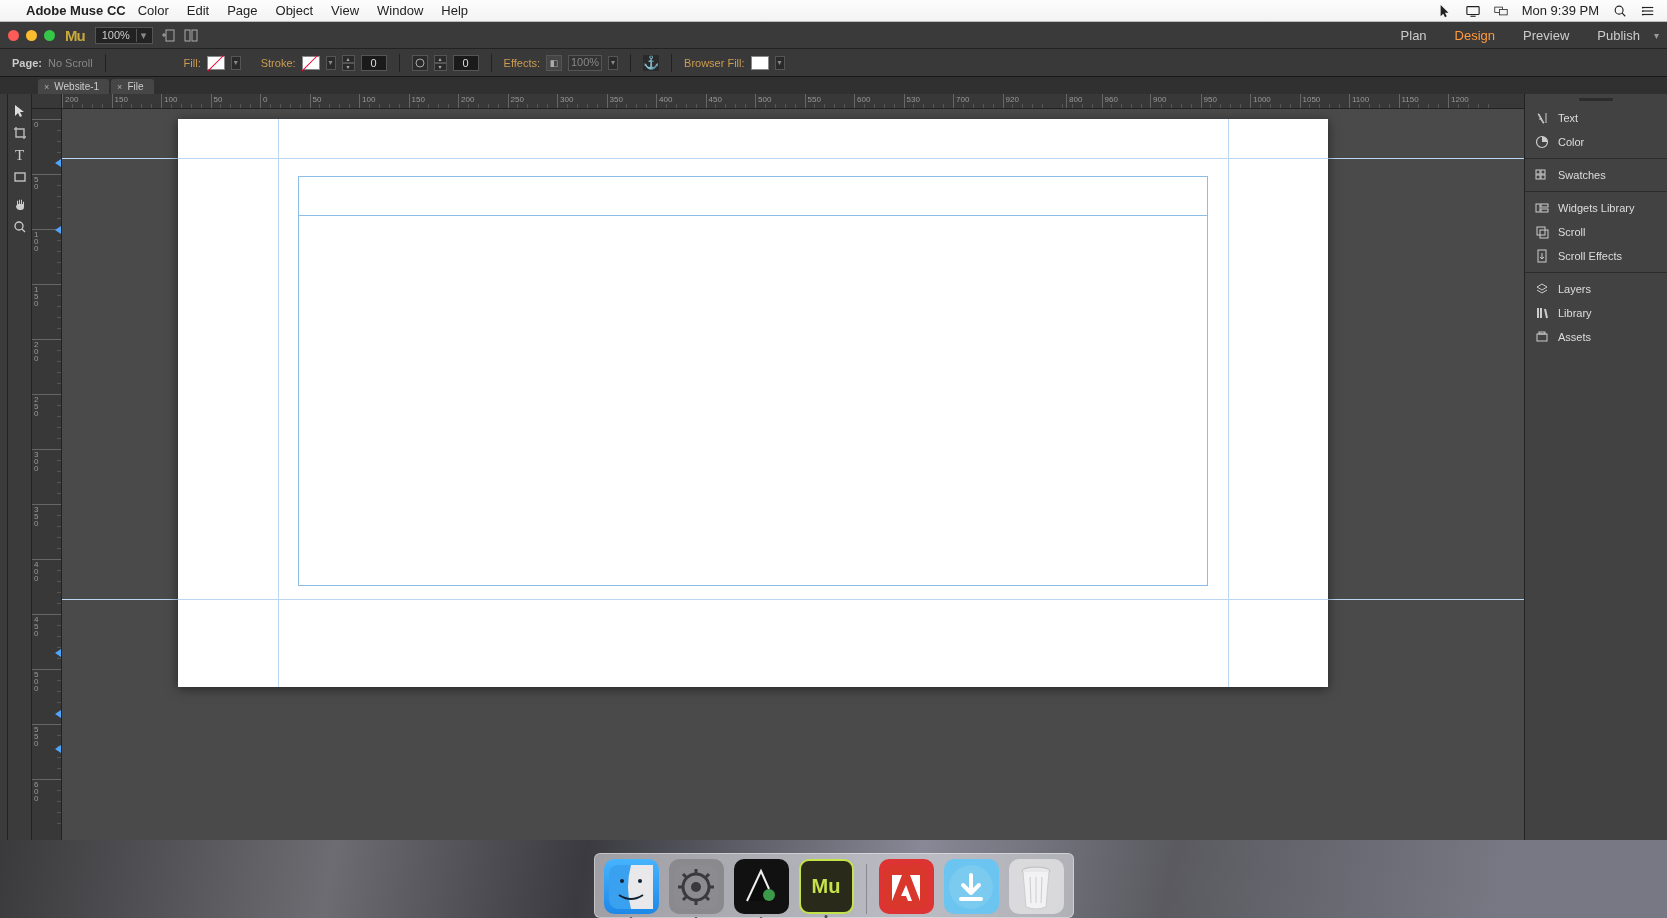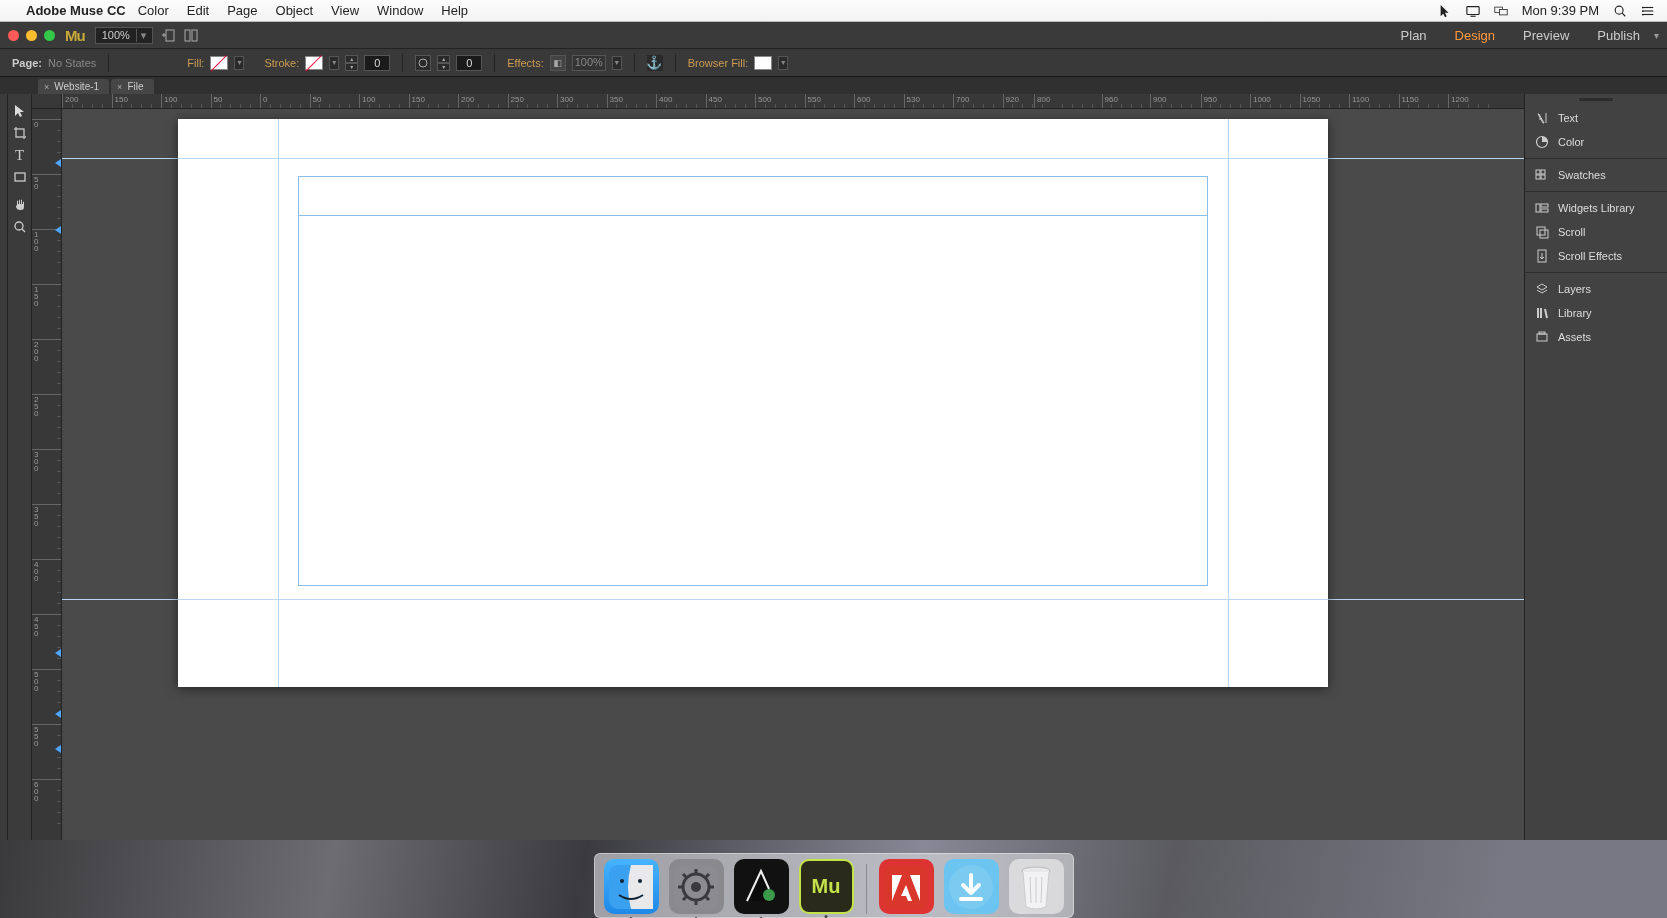--- a/index.html
+++ b/index.html
@@ -175,21 +175,21 @@
   <span class="spacer"></span>
   <span class="mode-btn">Plan</span>
   <span class="mode-btn active">Design</span>
   <span class="mode-btn">Preview</span>
   <span class="mode-btn">Publish</span>
   <span class="publish-dd">▾</span>
 </div>
 
 <div class="control-bar">
   <span class="lbl-white">Page:</span>
-  <span class="lbl-gray">No States</span>
+  <span class="lbl-gray">No Scroll</span>
   <div class="divider"></div>
   <div style="width:60px"></div>
   <span>Fill:</span>
   <span class="swatch diag"></span>
   <span class="dd-tiny">▾</span>
   <div style="width:8px"></div>
   <span>Stroke:</span>
   <span class="swatch diag"></span>
   <span class="dd-tiny">▾</span>
   <span class="stepper">
@@ -401,21 +401,21 @@
         <div class="minor" style="left: 910.8px;"></div>
         <div class="minor" style="left: 920.7px;"></div>
         <div class="minor" style="left: 930.6px;"></div>
         <div class="tick" style="left: 940.5px;">
           <span>920</span>
         </div>
         <div class="minor" style="left: 950.4px;"></div>
         <div class="minor" style="left: 960.3px;"></div>
         <div class="minor" style="left: 970.2px;"></div>
         <div class="minor" style="left: 980.1px;"></div>
-        <div class="tick" style="left: 972px;">
+        <div class="tick" style="left: 1004px;">
           <span>800</span>
         </div>
         <div class="minor" style="left: 999.9px;"></div>
         <div class="minor" style="left: 1009.8px;"></div>
         <div class="minor" style="left: 1019.7px;"></div>
         <div class="minor" style="left: 1029.6px;"></div>
         <div class="tick" style="left: 1039.5px;">
           <span>960</span>
         </div>
         <div class="minor" style="left: 1049.4px;"></div>

